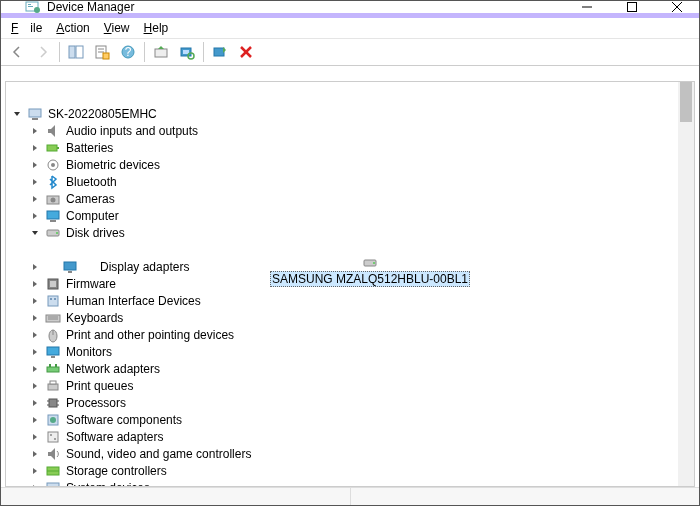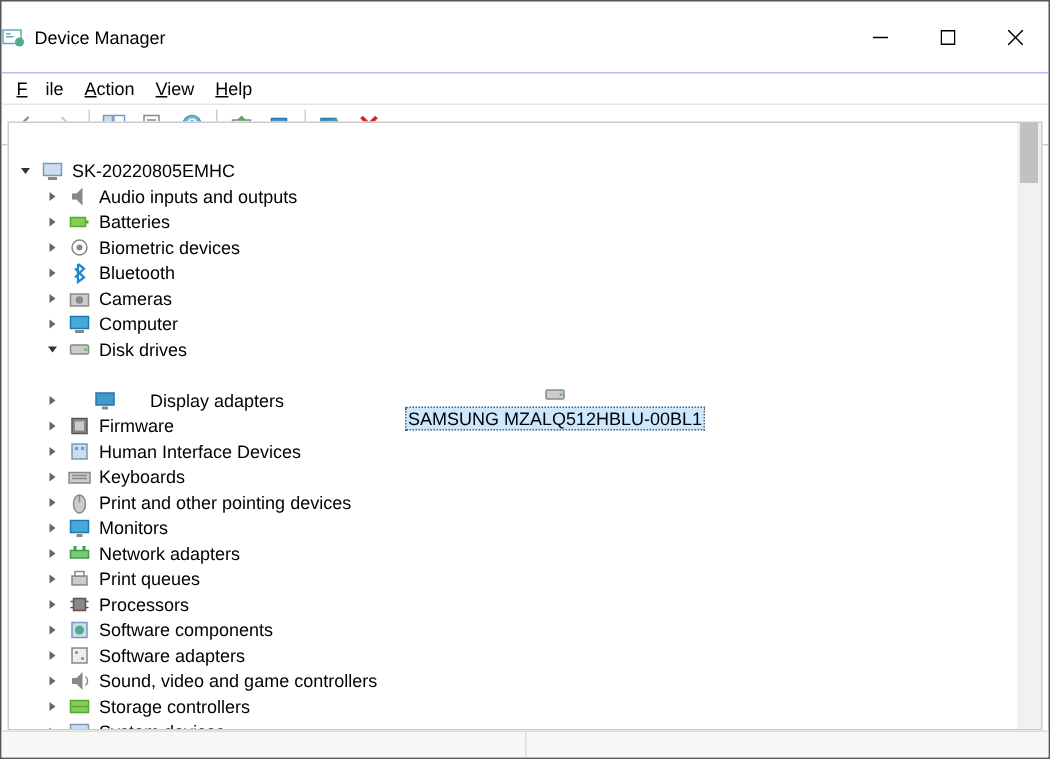--- a/index.html
+++ b/index.html
@@ -1,18 +1,18 @@
 <!DOCTYPE html>
 <html><head>
 <meta charset="utf-8">
 <style>
 * { box-sizing: border-box; margin: 0; padding: 0; font-family: "Segoe UI", Tahoma, sans-serif; font-size: 12px; }
 body { background: #fff; width: 700px; height: 506px; overflow: hidden; border: 1px solid #555; position: relative; }
 
-.titlebar { height: 48px; display: flex; align-items: center; padding-left: 0; border-bottom: 1px solid #c4b5fd; }
+.titlebar { height: 17px; display: flex; align-items: center; padding-left: 24px; border-bottom: 5px solid #c4b5fd; }
 .titlebar .icon { width: 16px; height: 16px; margin-right: 6px; }
 .titlebar .title { flex: 1; font-size: 12px; }
 .winbtns { display: flex; height: 100%; }
 .winbtn { width: 45px; display: flex; align-items: center; justify-content: center; }
 .winbtn svg { width: 10px; height: 10px; }
 
 .menubar { height: 20px; display: flex; align-items: center; padding-left: 4px; gap: 2px; }
 .menubar span { padding: 2px 6px; cursor: default; }
 .menubar span u { text-decoration: underline; }
 

